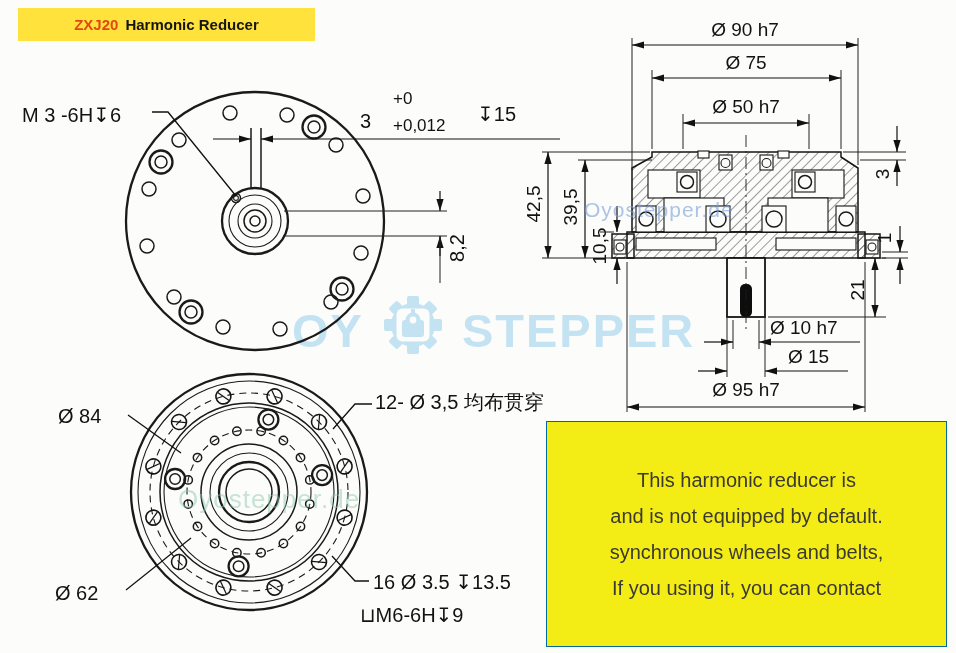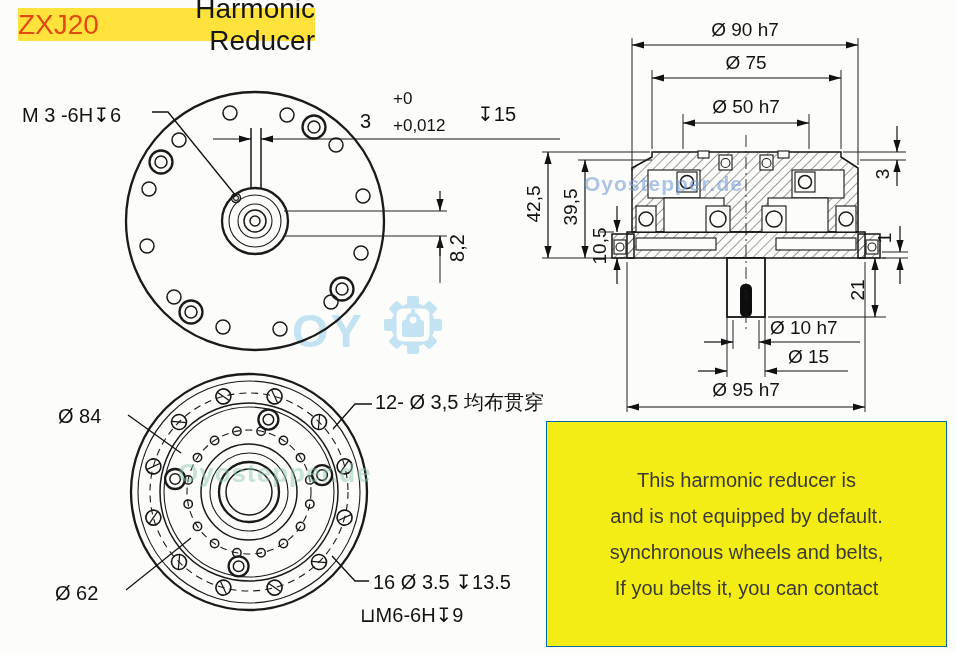--- a/index.html
+++ b/index.html
@@ -1,29 +1,29 @@
 <!DOCTYPE html>
 <html style="--banner_bg: #ffe33c; --accent_red: #e04a10; --info_bg: #f4ec15; --info_text: #3a3a32; --watermark_blue: #c2e2f2; --line_color: #1a1a1a;"><head>
 <meta charset="utf-8">
 <style>
   html,body{margin:0;padding:0;background:#e9e9e9;}
   #stage{position:relative;width:956px;height:653px;background:#fcfcfb;overflow:hidden;
          font-family:"Liberation Sans",sans-serif;}
   
   #banner{position:absolute;left:18px;top:8px;width:297px;height:33px;
           background:var(--banner_bg,#ffe33c);display:flex;align-items:center;justify-content:center;
-          gap:7px;font-size:28px;font-weight:normal;z-index:4;}
+          gap:7px;font-size:15px;font-weight:bold;z-index:4;}
   #banner .model{color:var(--accent_red,#e04a10);}
   #banner .title{color:#151515;text-align:right;}
   
   #wm-center{position:absolute;left:292px;top:295px;z-index:1;display:flex;align-items:center;
              gap:19px;font-weight:bold;font-size:47px;letter-spacing:2px;
              color:var(--watermark_blue,#c2e2f2);opacity:.95;}
   
-  .wm-small{position:absolute;z-index:3;font-weight:bold;pointer-events:none;}
+  .wm-small{position:absolute;z-index:3;font-weight:normal;pointer-events:none;margin-top:26px;}
   #wm-top{left:584px;top:172px;font-size:21px;color:rgba(122,160,214,.62);letter-spacing:1px;}
   #wm-bot{left:178px;top:458px;font-size:26px;color:rgba(140,200,170,.48);letter-spacing:1px;}
   
   #infobox{position:absolute;left:546px;top:421px;width:399px;height:224px;z-index:4;
            background:var(--info_bg,#f4ec15);border:1px solid #0369a1;
            display:flex;flex-direction:column;align-items:center;justify-content:center;
            font-size:20px;line-height:36px;color:var(--info_text,#3a3a32);text-align:center;}
   
   #main{position:absolute;left:0;top:0;z-index:2;}
   .ln{stroke:#1a1a1a;fill:none;}
@@ -65,20 +65,21 @@
         </g>
         <rect x="13.5" y="13.5" width="33" height="33" rx="6" fill="#fcfcfb"></rect>
         <g fill="#c2e2f2">
           <rect x="19" y="25" width="22" height="17" rx="3"></rect>
           <circle cx="30" cy="25" r="7.5"></circle>
           <rect x="28" y="14" width="4" height="8" rx="1"></rect>
         </g>
         <circle cx="30" cy="25" r="3.4" fill="#fcfcfb"></circle>
       </svg>
     </span>
+    <span>STEPPER</span>
   </div>
 
   <svg id="main" width="956" height="653" viewBox="0 0 956 653">
     <defs>
       <pattern id="hatch" patternUnits="userSpaceOnUse" width="7" height="7" patternTransform="rotate(45)">
         <line x1="0" y1="0" x2="0" y2="7" stroke="#3a3a3a" stroke-width="1"></line>
       </pattern>
       <marker id="m" markerWidth="12" markerHeight="8" refX="10.5" refY="3" orient="auto-start-reverse">
         <path d="M0.5,0 L10.5,3 L0.5,6 Z" fill="#111"></path>
       </marker>
@@ -356,16 +357,16 @@
 
   <div id="banner">
     <span class="model">ZXJ20</span>
     <span class="title">Harmonic Reducer</span>
   </div>
 
   <div id="infobox">
     <div>This harmonic reducer is</div>
     <div>and is not equipped by default.</div>
     <div>synchronous wheels and belts,</div>
-    <div>If you belts it, you can contact</div>
+    <div>If you using it, you can contact</div>
   </div>
 
 </div>
 
 </body></html>

